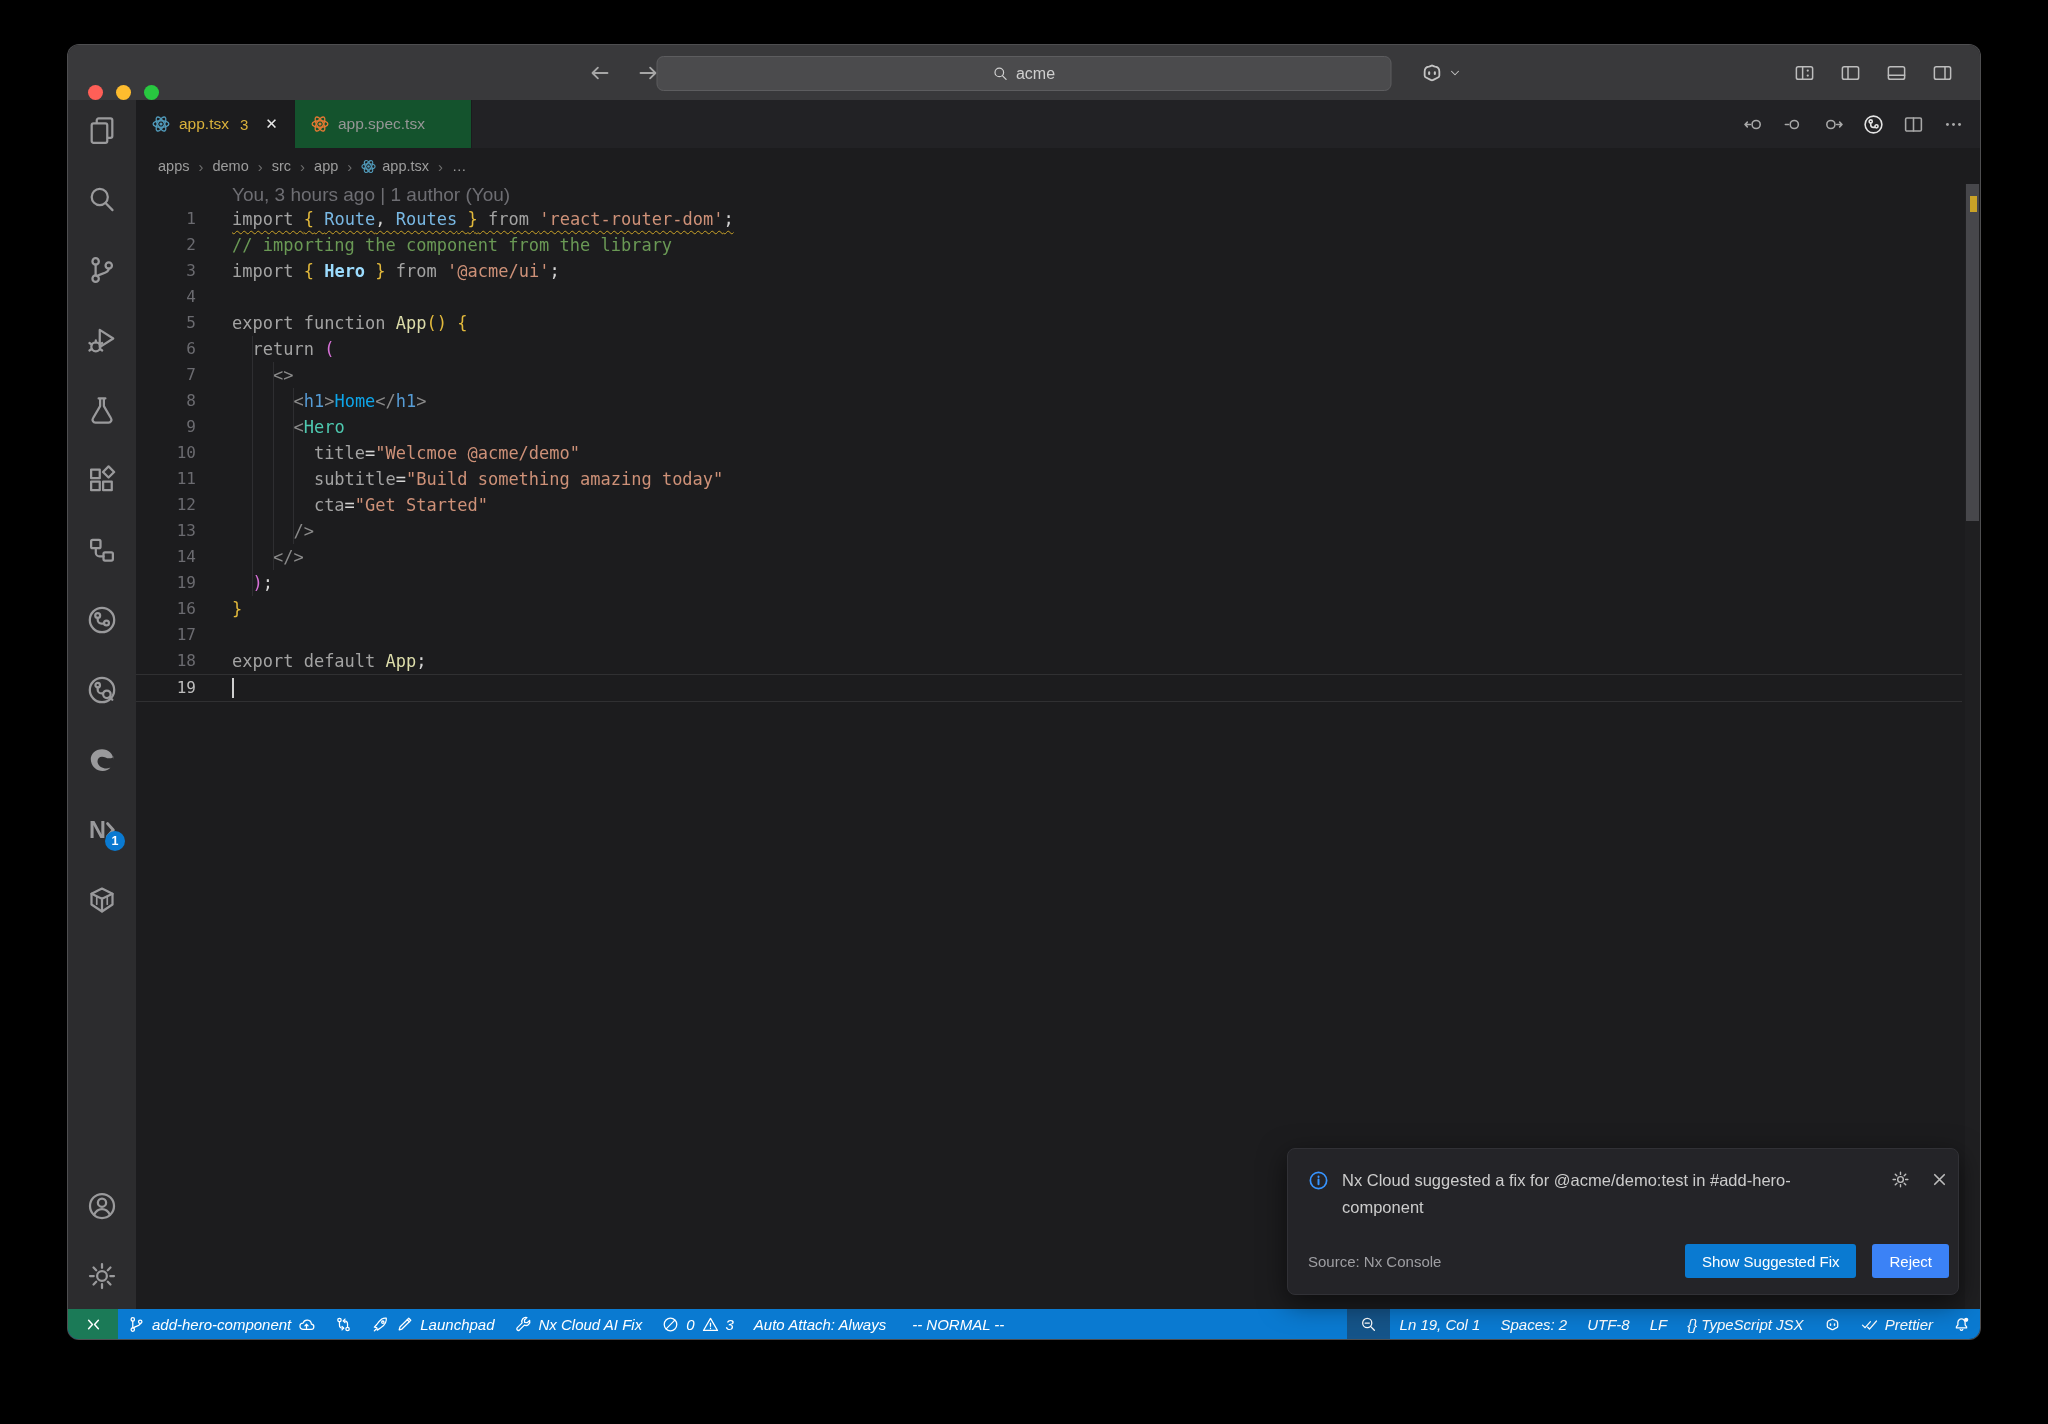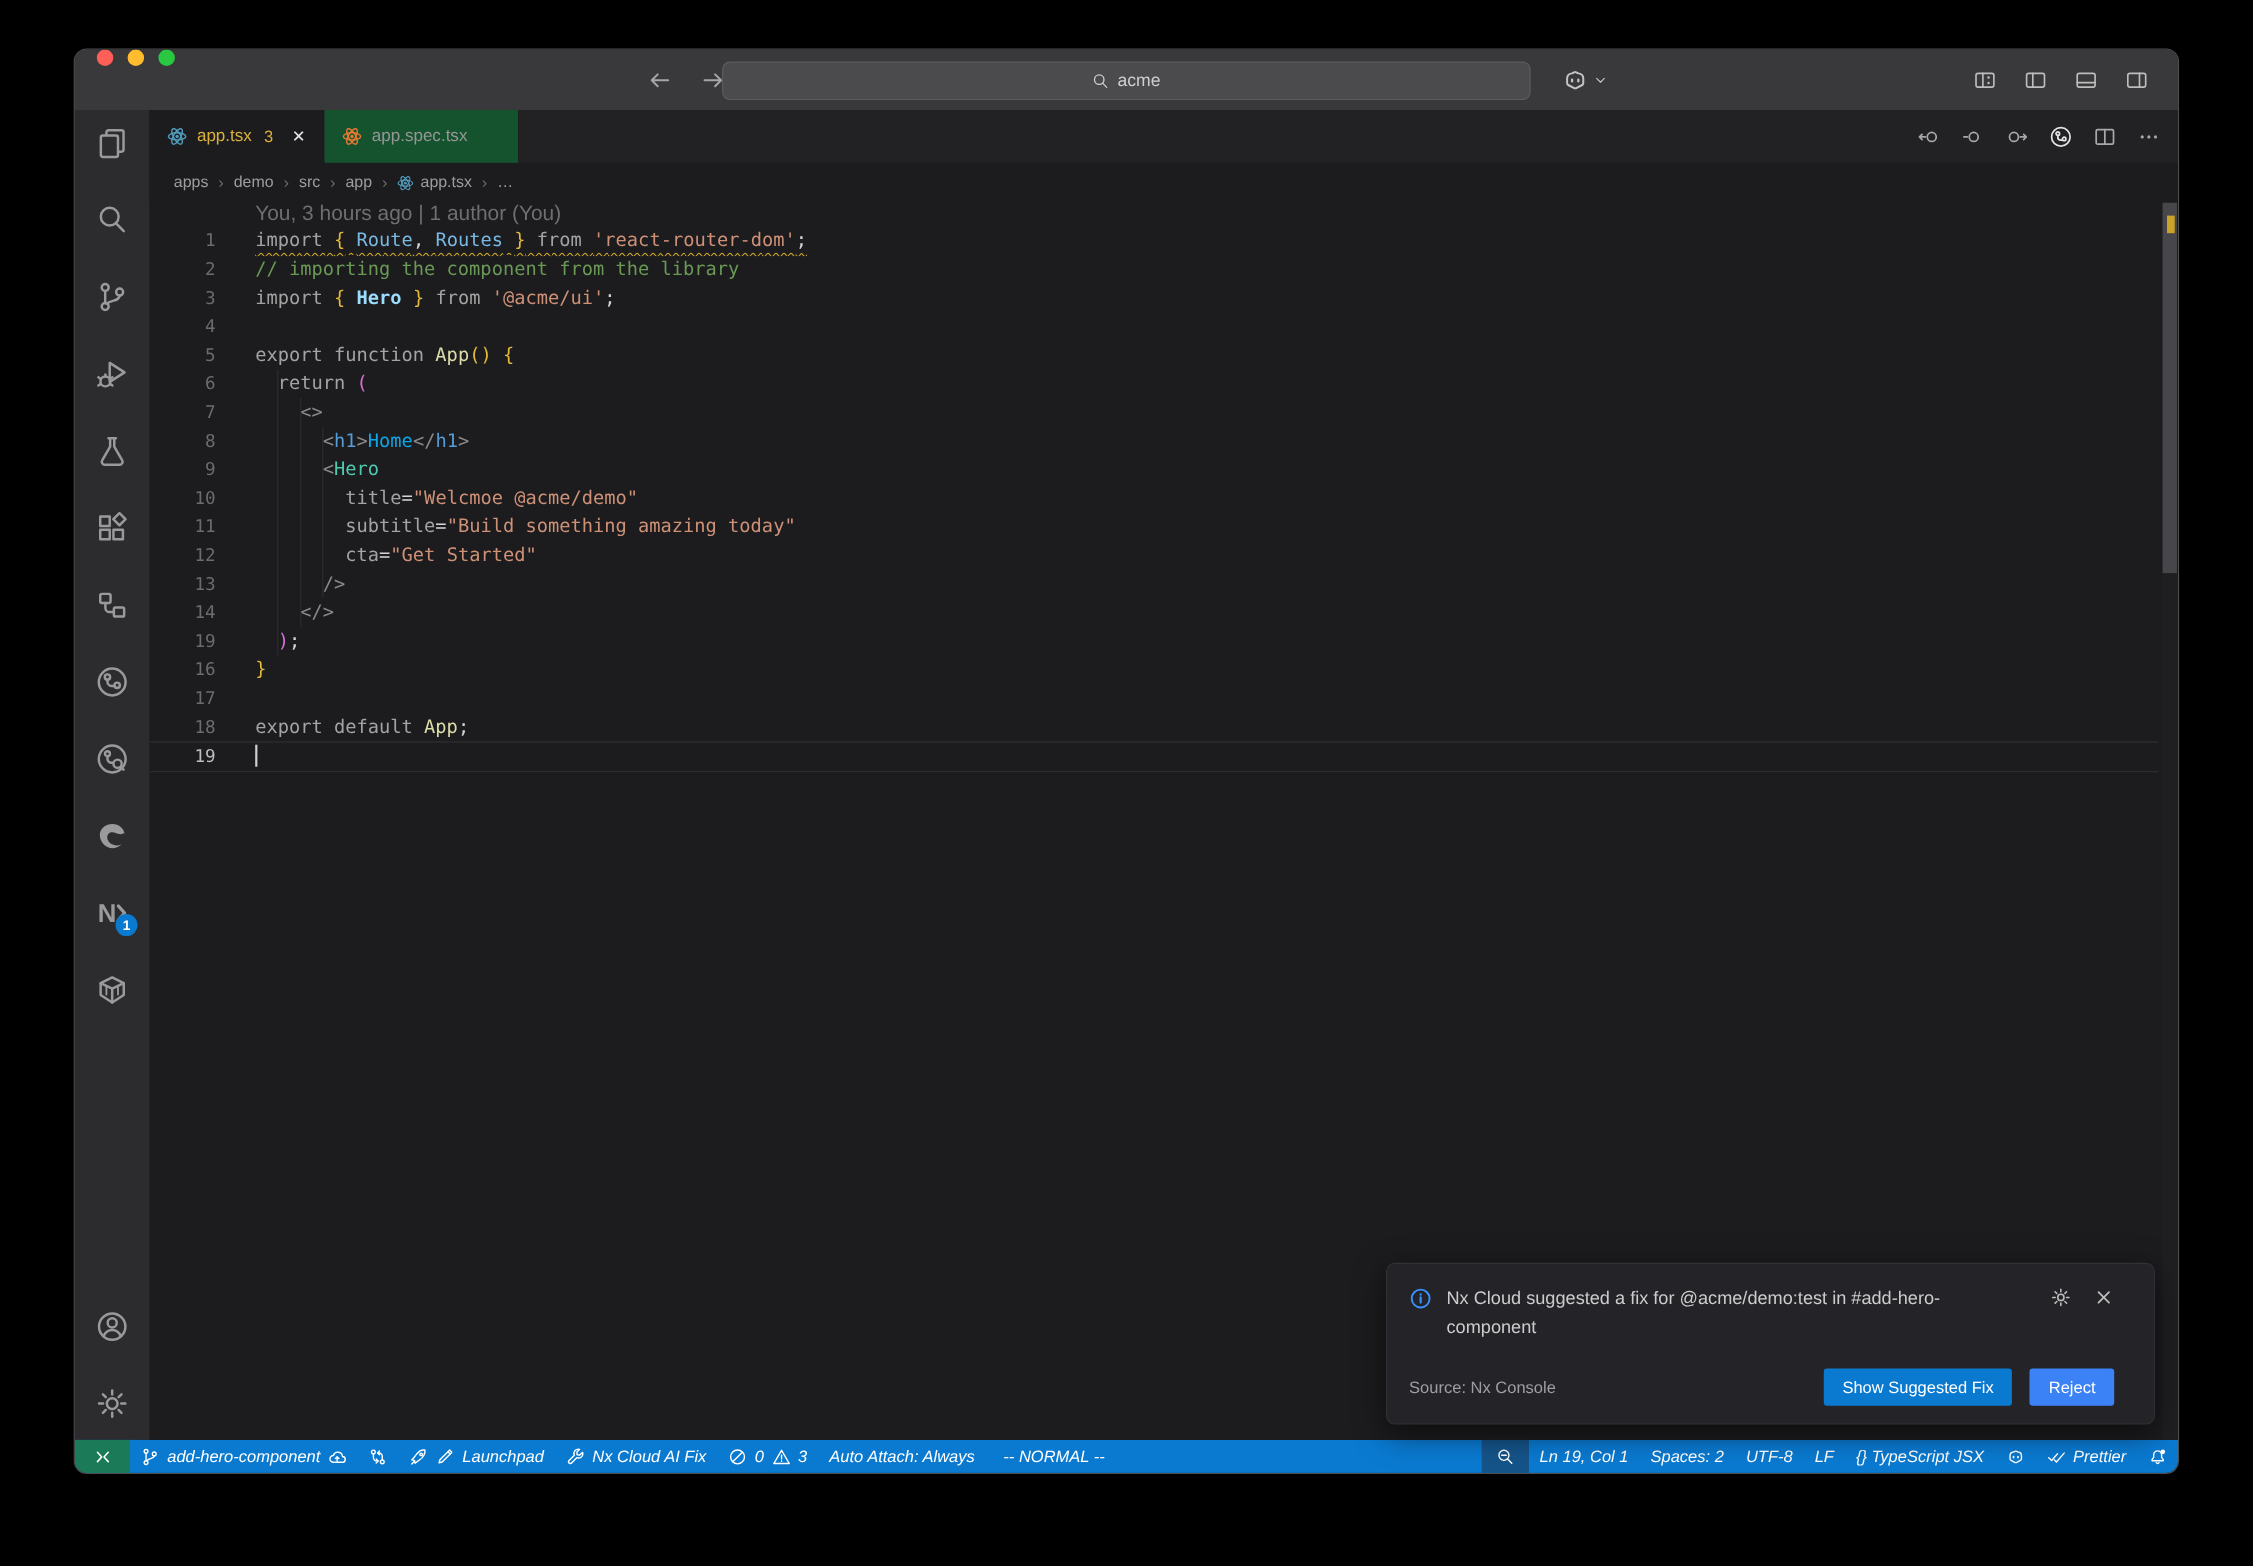--- a/index.html
+++ b/index.html
@@ -1,20 +1,20 @@
 <!DOCTYPE html>
 <html><head>
 <meta charset="utf-8">
 <style>
   html,body{margin:0;padding:0;width:2048px;height:1424px;background:#000;overflow:hidden;
     font-family:"Liberation Sans",sans-serif;-webkit-font-smoothing:antialiased;}
   .window{position:absolute;left:68px;top:45px;width:1912px;height:1294px;background:#1c1c1e;
     border-radius:11px;overflow:hidden;display:flex;flex-direction:column;box-shadow:0 0 0 1px #4e4e50;}
   
-  .titlebar{position:relative;height:55px;flex:0 0 55px;background:#39393b;display:flex;align-items:flex-start;}
+  .titlebar{position:relative;height:55px;flex:0 0 55px;background:#39393b;display:flex;align-items:flex-end;}
   .lights{display:flex;gap:13px;margin-left:20px;}
   .light{width:15px;height:15px;border-radius:50%;}
   .l-red{background:#ff5f57}.l-yellow{background:#febc2e}.l-green{background:#28c840}
   .nav-arrows{position:absolute;left:520px;top:0;height:55px;display:flex;gap:24px;align-items:center;color:#a6a6a6;}
   .nav-arrows .ic svg{width:24px;height:24px}
   .searchbox{position:absolute;left:50%;top:11px;transform:translateX(-50%);width:733px;height:33px;
     background:#4b4b4d;border:1px solid #5d5d5f;border-radius:7px;display:flex;align-items:center;justify-content:center;
     gap:7px;color:#cfcfcf;font-size:16px;}
   .searchbox .ic svg{width:16px;height:16px}
   .copilot-tb{position:absolute;left:1352px;top:0;height:55px;display:flex;align-items:center;gap:4px;color:#c4c4c4;}
@@ -72,21 +72,21 @@
   .sb-left,.sb-right{display:flex;align-items:stretch;}
   .sb-right{margin-left:auto;}
   .sb-item{display:flex;align-items:center;gap:7px;padding:0 10px;white-space:nowrap;font-style:italic;}
   .sb-item .ic{display:flex;align-items:center}
   .sb-item .ic svg{width:17px;height:17px}
   .sb-item.remote{background:#1b7a57;width:50px;justify-content:center;padding:0;}
   .sb-item.boxed{background:#155489;padding:0 13px;}
   .sb-item.vim{padding:0 16px;}
   
   .toast{position:absolute;right:21px;bottom:44px;width:641px;background:#242428;border:1px solid #313136;
-    border-radius:8px;box-shadow:0 8px 28px rgba(0,0,0,.55);padding:18px 36px 16px 20px;color:#cccccc;z-index:5;}
+    border-radius:8px;box-shadow:0 8px 28px rgba(0,0,0,.55);padding:18px 9px 16px 20px;color:#cccccc;z-index:5;}
   .toast-head{display:flex;align-items:flex-start;}
   .toast-head .info{margin-top:3px;color:#3794ff;flex:0 0 auto;}
   .toast-head .info svg{width:21px;height:21px}
   .toast-msg{font-size:16.5px;line-height:1.6;margin-left:13px;width:470px;}
   .toast-tools{margin-left:auto;display:flex;gap:20px;color:#bdbdbd;padding-top:3px;}
   .toast-tools .ic svg{width:19px;height:19px}
   .toast-foot{display:flex;align-items:center;margin-top:24px;}
   .toast-source{color:#9f9fa3;font-size:15px;}
   .toast-btns{margin-left:auto;display:flex;gap:16px;}
   .btn{height:34px;display:flex;align-items:center;padding:0 17px;font-size:15px;color:#fff;border-radius:3px;}

